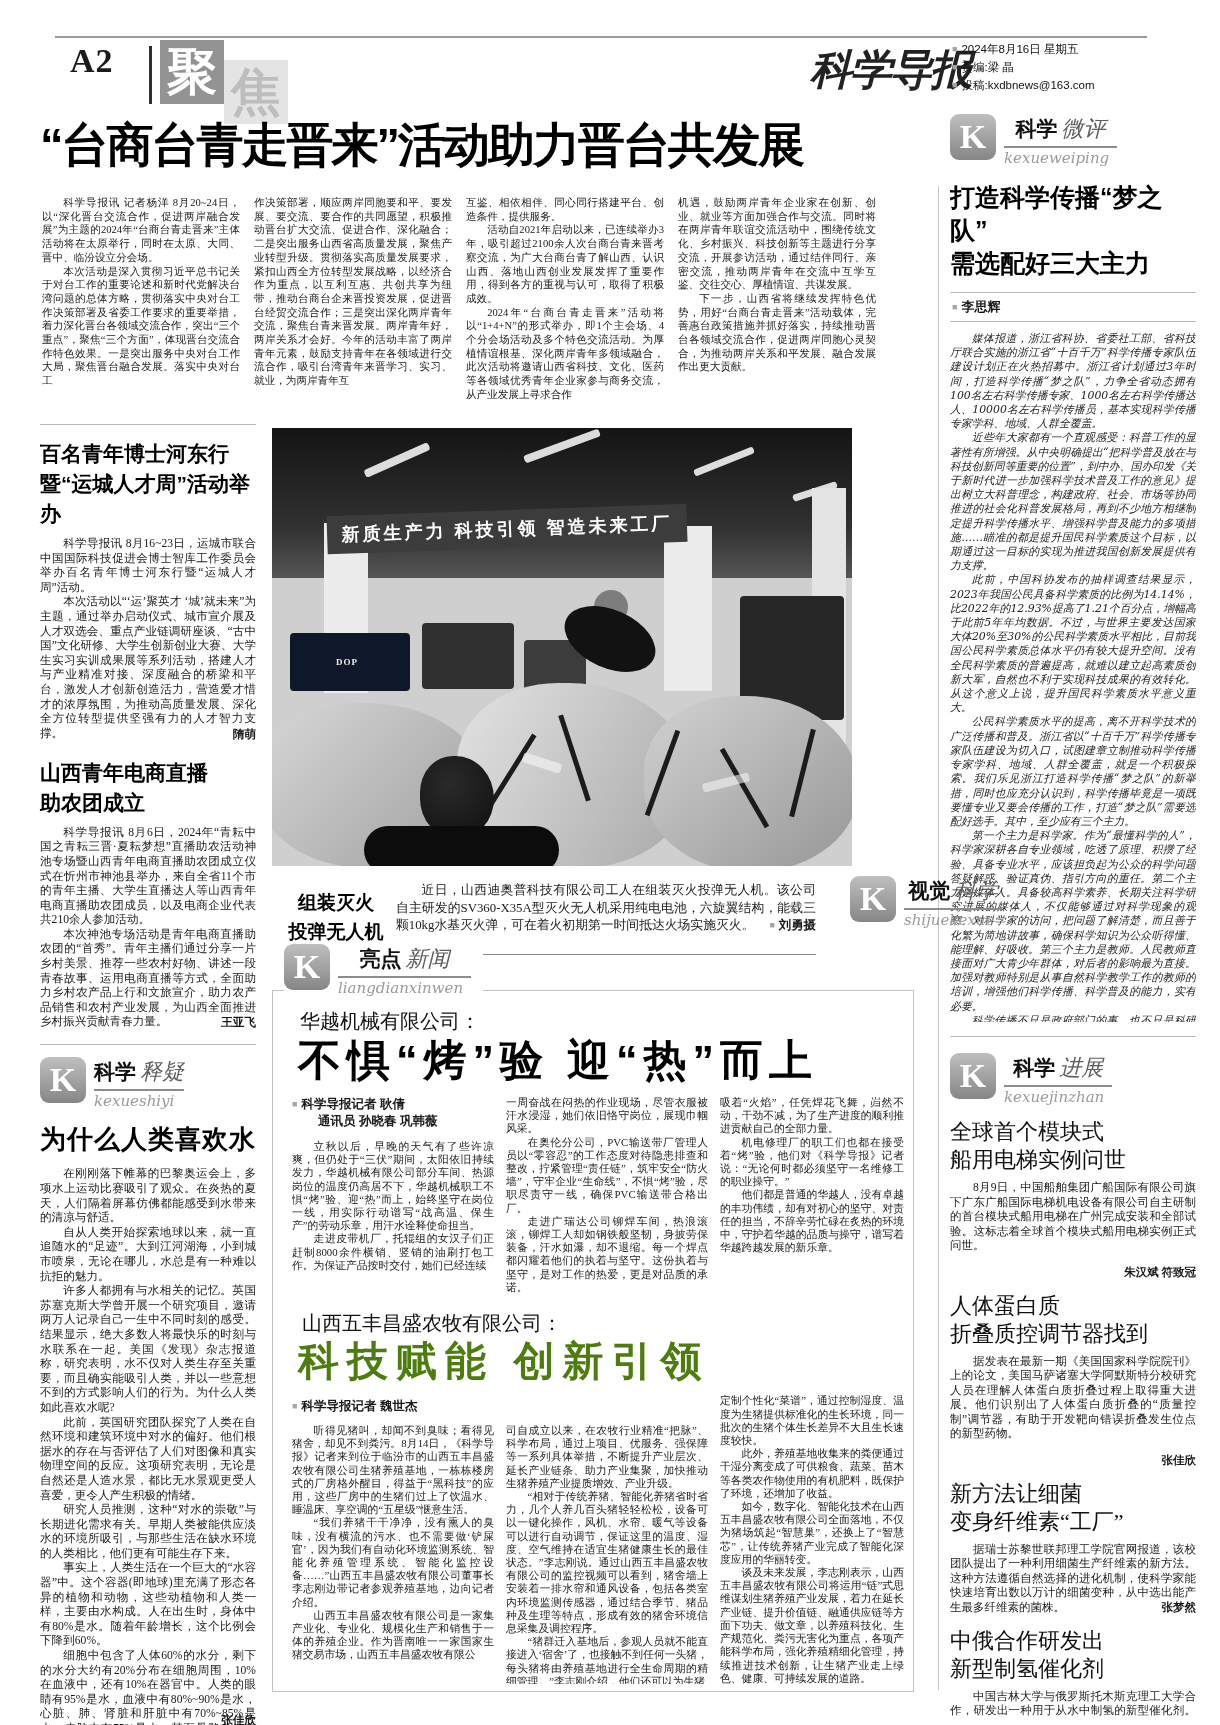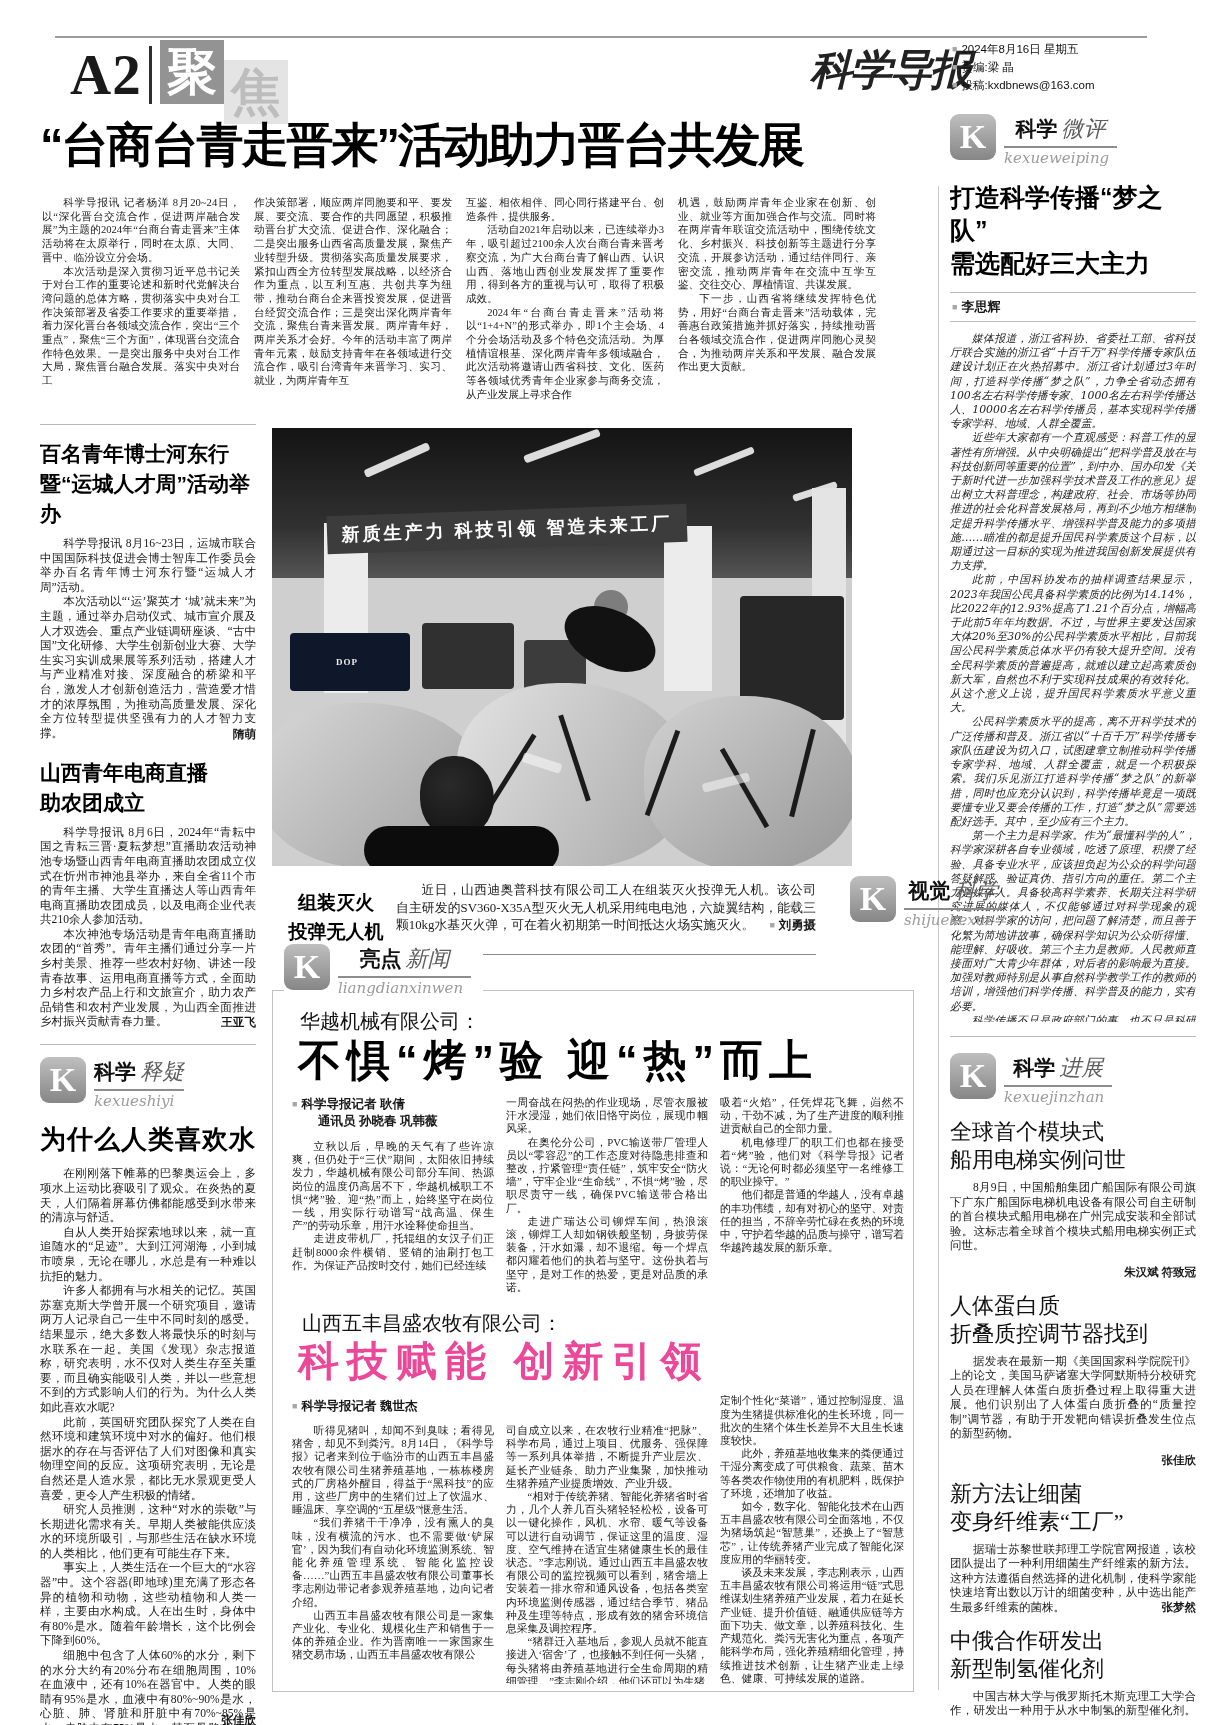--- a/index.html
+++ b/index.html
@@ -7,21 +7,21 @@
         font-family:"Liberation Serif","DejaVu Serif",serif;color:#1a1a1a;overflow:hidden;}
   .abs{position:absolute;}
   p{margin:0;text-indent:2em;}
   .cont p:first-child{text-indent:0;}
   .serif{font-family:"Liberation Serif","DejaVu Serif",serif;}
   .mk{color:#a6a6a6;font-size:9px;vertical-align:1px;margin-right:4px;}
   .author{text-align:right;font-weight:bold;}
   .hr{border-top:1px solid #b9b9b9;height:0;}
   
   .rule-top{left:55px;top:36px;width:1092px;height:2px;background:#9c9c9c;}
-  .pageno{left:70px;top:42px;font-size:57px;font-weight:bold;letter-spacing:1px;}
+  .pageno{left:70px;top:42px;font-size:34px;font-weight:bold;letter-spacing:1px;}
   .vrule{left:149px;top:46px;width:3px;height:58px;background:#2f2f2f;}
   .juji{left:160px;top:40px;display:flex;}
   .jtile{width:64px;height:64px;text-align:center;line-height:64px;font-size:50px;font-weight:bold;}
   .jtile1{background:#939393;color:#ffffff;}
   .jtile2{background:#e4e4e4;color:#bdbdbd;margin-top:20px;}
   .paperlogo{left:810px;top:42px;font-size:42px;font-weight:bold;font-style:italic;letter-spacing:-2px;color:#222;}
   .minfo{left:952px;top:40px;font-size:11.5px;line-height:18px;font-family:"Liberation Sans",sans-serif;color:#111;}
   
   .lead-hl{left:40px;top:114px;width:900px;font-size:47px;font-weight:900;letter-spacing:-2px;
            font-family:"Liberation Sans",sans-serif;color:#000;white-space:nowrap;}
@@ -75,21 +75,21 @@
   .jz-body{margin-top:6px;font-size:11.5px;line-height:14.5px;text-align:justify;}
   .jz-author{font-size:11.5px;}
   .jz-author.own{margin-top:12px;}
   .jz-author.pull{margin-top:-14.5px;}
   
   .ld-frame{left:272px;top:990px;width:640px;height:700px;border:1px solid #c2c2c2;}
   .ld-badge{left:284px;top:944px;background:#fff;padding:0 12px 8px 0;}
   .kicker{font-size:20px;color:#111;font-family:"Liberation Sans",sans-serif;}
   .hy-hl{left:298px;top:1032px;font-size:43px;font-weight:900;letter-spacing:6px;color:#000;
          font-family:Liberation Sans, sans-serif;white-space:nowrap;}
-  .wf-hl{left:298px;top:1334px;font-size:41px;font-weight:900;letter-spacing:8px;color:#ec4899;
+  .wf-hl{left:298px;top:1334px;font-size:41px;font-weight:900;letter-spacing:8px;color:#4d7c0f;
          font-family:"Liberation Sans",sans-serif;white-space:nowrap;}
   .byline{font-size:12.5px;font-weight:bold;font-family:"Liberation Sans",sans-serif;}
   .byline .l2{padding-left:26px;font-weight:bold;}
   .sec-col{font-size:10.8px;line-height:13.2px;text-align:justify;overflow:hidden;}
   .spacer96{height:140px;}
 </style>
 </head>
 <body>
 
 <div class="page">

